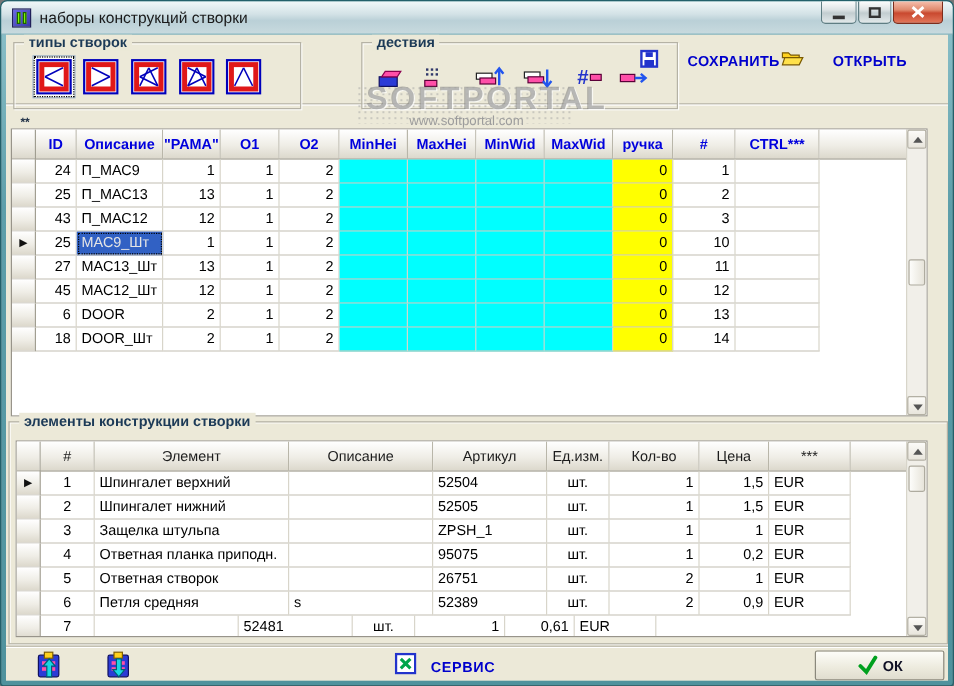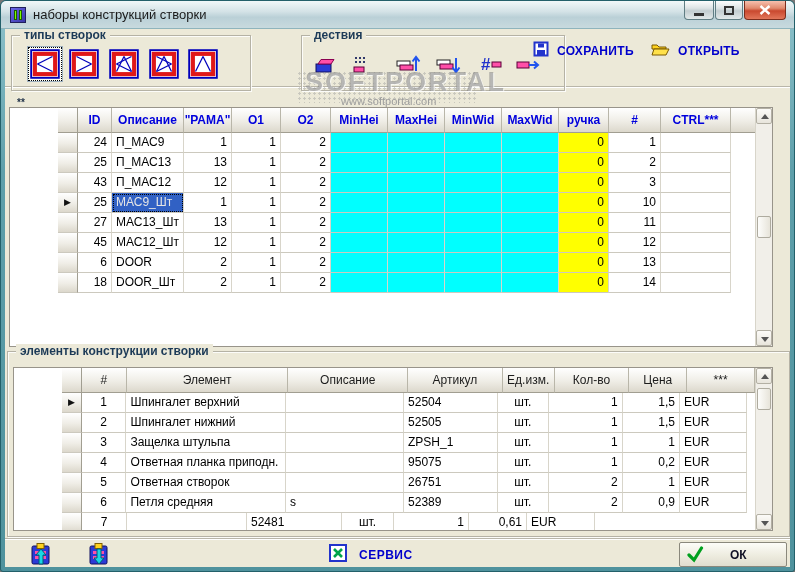--- a/index.html
+++ b/index.html
@@ -31,31 +31,31 @@
   .client{position:absolute;left:4px;right:4px;top:28px;bottom:4px;background:#ece9d8;overflow:hidden;}
   .toolbar{position:absolute;left:0;right:0;top:0;height:58px;border-bottom:1px solid #b9b6a9;box-shadow:0 1px 0 #ffffff;}
   .groupbox{position:absolute;border:1px solid #b5b2a5;box-shadow:inset 1px 1px 0 rgba(255,255,255,.85),1px 1px 0 rgba(255,255,255,.85);}
   .groupbox .gb-label{position:absolute;top:-8px;left:8px;background:#ece9d8;padding:0 4px;
     font-size:12px;font-weight:bold;color:#1c3a57;line-height:14px;}
   .sashbox{left:6px;top:6px;width:240px;height:56px;}
   .actionbox{left:252px;top:6px;width:264px;height:56px;margin-left:44px;}
   .sash-btn{position:absolute;top:10px;width:36px;height:36px;border:1px solid transparent;background:transparent;padding:2px;}
   .sash-btn.sel{background:#fdfdf6;border:1px solid #9db0c0;}
   .action-btn{position:absolute;top:16px;width:28px;height:28px;background:transparent;border:none;padding:0;}
-  .tool-link{position:absolute;display:flex;align-items:center;gap:8px;height:20px;cursor:default;}
+  .tool-link{position:absolute;display:flex;align-items:center;gap:24px;height:20px;cursor:default;}
   .tool-link .tlabel{font-size:12px;font-weight:bold;color:#0000cc;letter-spacing:.3px;}
   .wm-dots{position:absolute;left:292px;top:42px;width:180px;height:32px;z-index:4;
     background-image:radial-gradient(#9f9f9f 1px,transparent 1.2px);background-size:5px 5px;opacity:.45;pointer-events:none;}
   .wm-title{position:absolute;left:300px;top:38px;z-index:5;font-size:27px;font-weight:bold;
     color:rgba(130,130,130,.55);letter-spacing:2px;pointer-events:none;text-shadow:1px 1px 0 rgba(255,255,255,.7);}
   .wm-url{position:absolute;left:336px;top:66px;z-index:5;font-size:11px;color:#9c9c9c;pointer-events:none;}
   .grid-note{position:absolute;left:12px;top:68px;font-size:10px;font-weight:bold;color:#223349;}
   
   .grid{position:absolute;background:#fff;border:1px solid #98948a;}
-  .gcontent{position:absolute;left:0;top:0;right:17px;bottom:0;overflow:hidden;background:#fff;margin-left:48px;}
+  .gcontent{position:absolute;left:0;top:0;right:17px;bottom:0;overflow:hidden;background:#fff;}
   .ghead{display:flex;height:25px;}
   .hcell{border-right:1px solid #b9b6a9;border-bottom:1px solid #a19e91;
     background:linear-gradient(#ffffff,#efede6 55%,#dcd8cc);
     font-size:12px;text-align:center;line-height:24px;overflow:hidden;white-space:nowrap;}
   .g1 .hcell{color:#0000dd;font-weight:bold;}
   .g2 .hcell{color:#1c1c1c;font-weight:normal;}
   .grow{display:flex;height:20px;}
   .cell{border-right:1px solid #d8d5ca;border-bottom:1px solid #ccc9be;padding:0 4px;
     font-size:12px;line-height:19px;overflow:hidden;white-space:nowrap;color:#000;}
   .ind{width:20px;padding:0;border-right:1px solid #a19e91;
@@ -86,21 +86,21 @@
     border:1px solid #aeab9f;border-radius:2px;}
   .elembox{left:2px;top:322px;width:783px;height:186px;}
   
   .footer{position:absolute;left:0;right:0;top:509px;height:31px;background:#ece9d8;
     border-top:1px solid #b9b6a9;box-shadow:inset 0 1px 0 #ffffff;}
   .foot-btn{position:absolute;top:3px;width:28px;height:26px;background:transparent;border:none;padding:0;}
   .service{position:absolute;left:324px;top:5px;display:flex;align-items:center;gap:12px;}
   .service-label{font-size:12px;font-weight:bold;color:#0000cc;letter-spacing:.5px;}
   .ok-btn{position:absolute;left:674px;top:3px;width:108px;height:25px;
     border:1px solid #8a887c;border-radius:2px;background:linear-gradient(#fdfdf8,#eceadd 60%,#e0ddcf);
-    display:flex;align-items:center;justify-content:flex-start;gap:26px;font-family:"Liberation Sans",sans-serif;
+    display:flex;align-items:center;justify-content:center;gap:4px;font-family:"Liberation Sans",sans-serif;
     font-size:12px;font-weight:bold;color:#101025;}
 </style>
 </head>
 <body>
 
 <div class="window">
   <div class="titlebar">
     <div class="app-icon">
         <i></i>
         <i></i>

